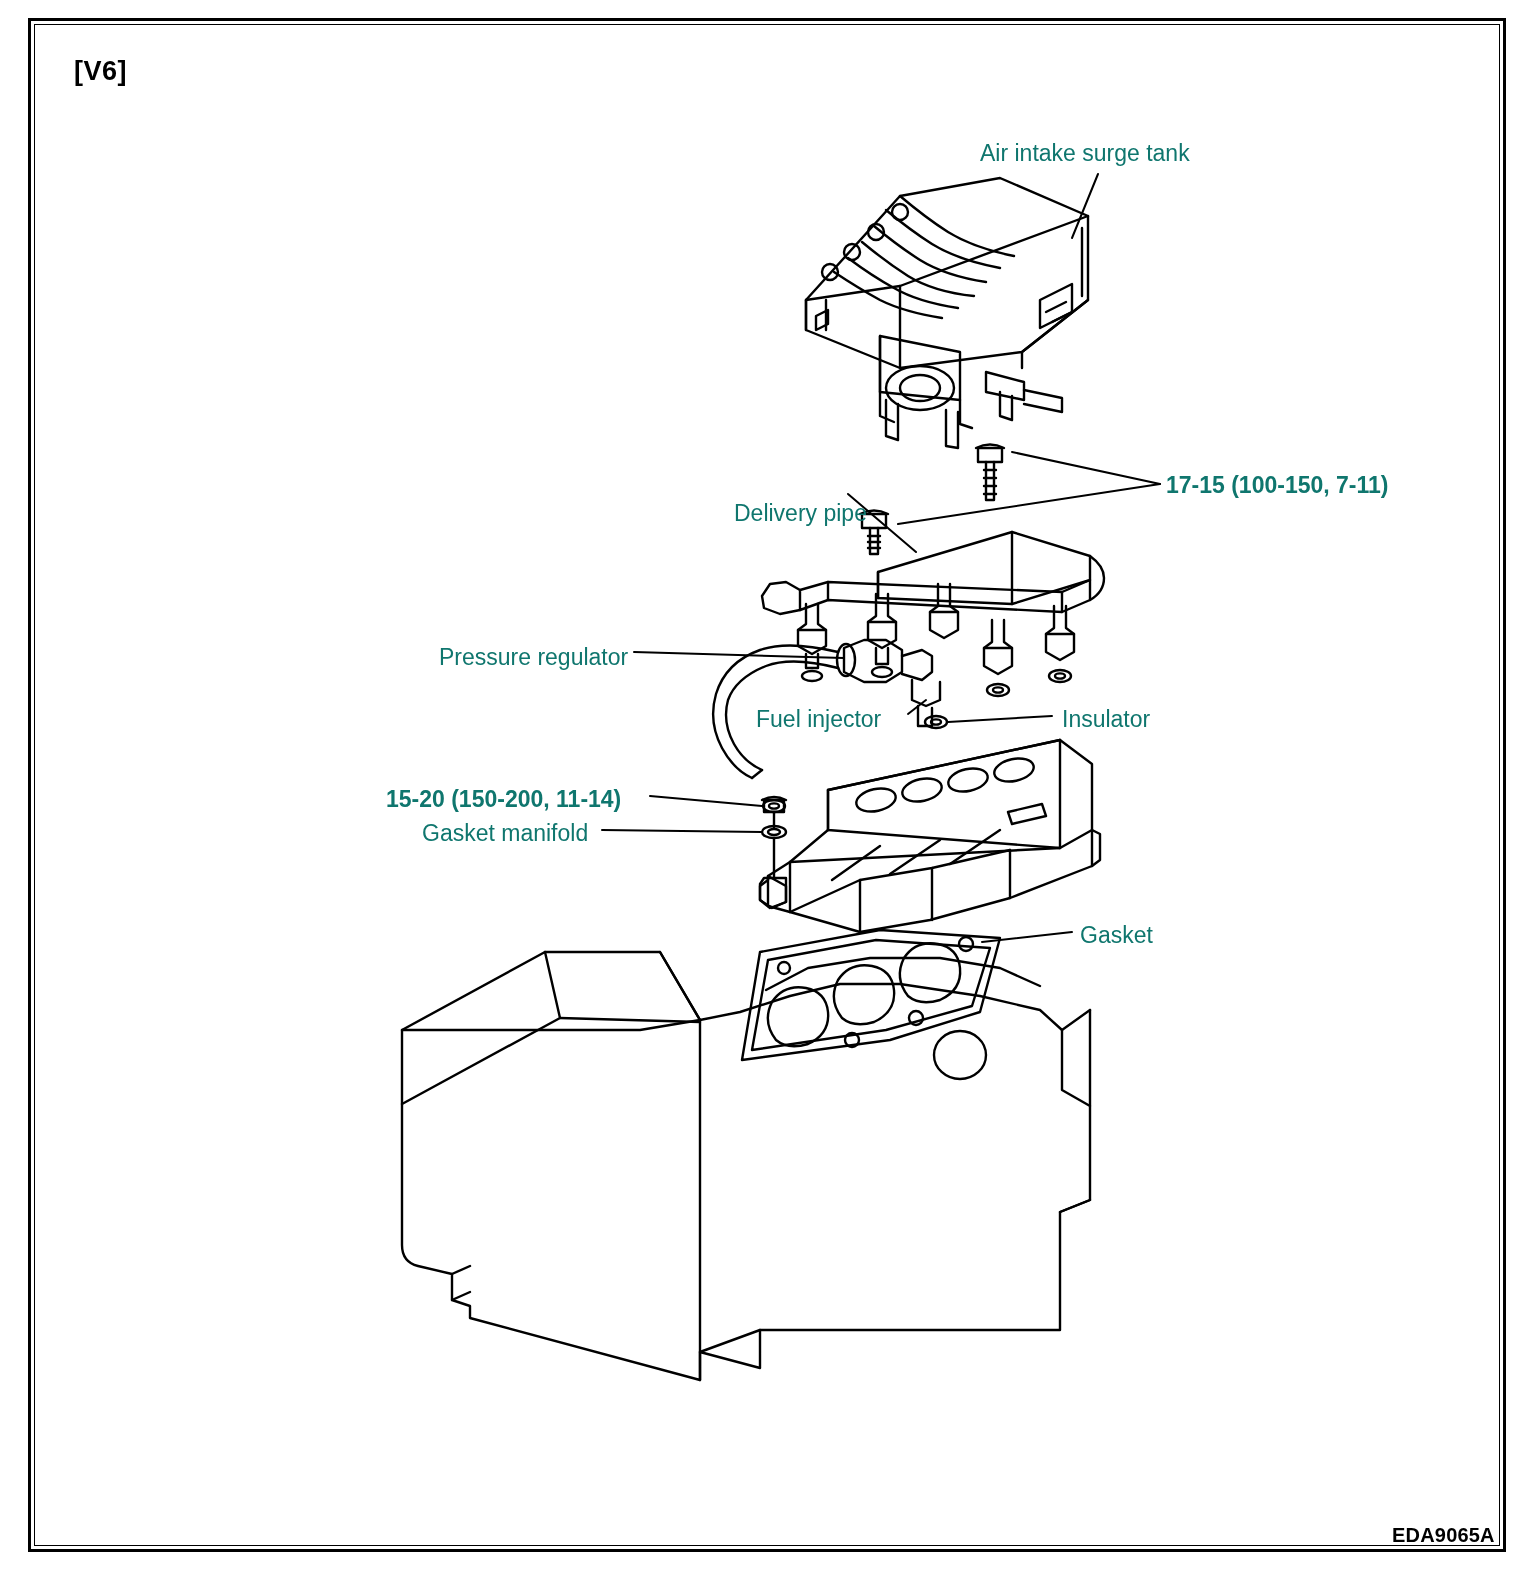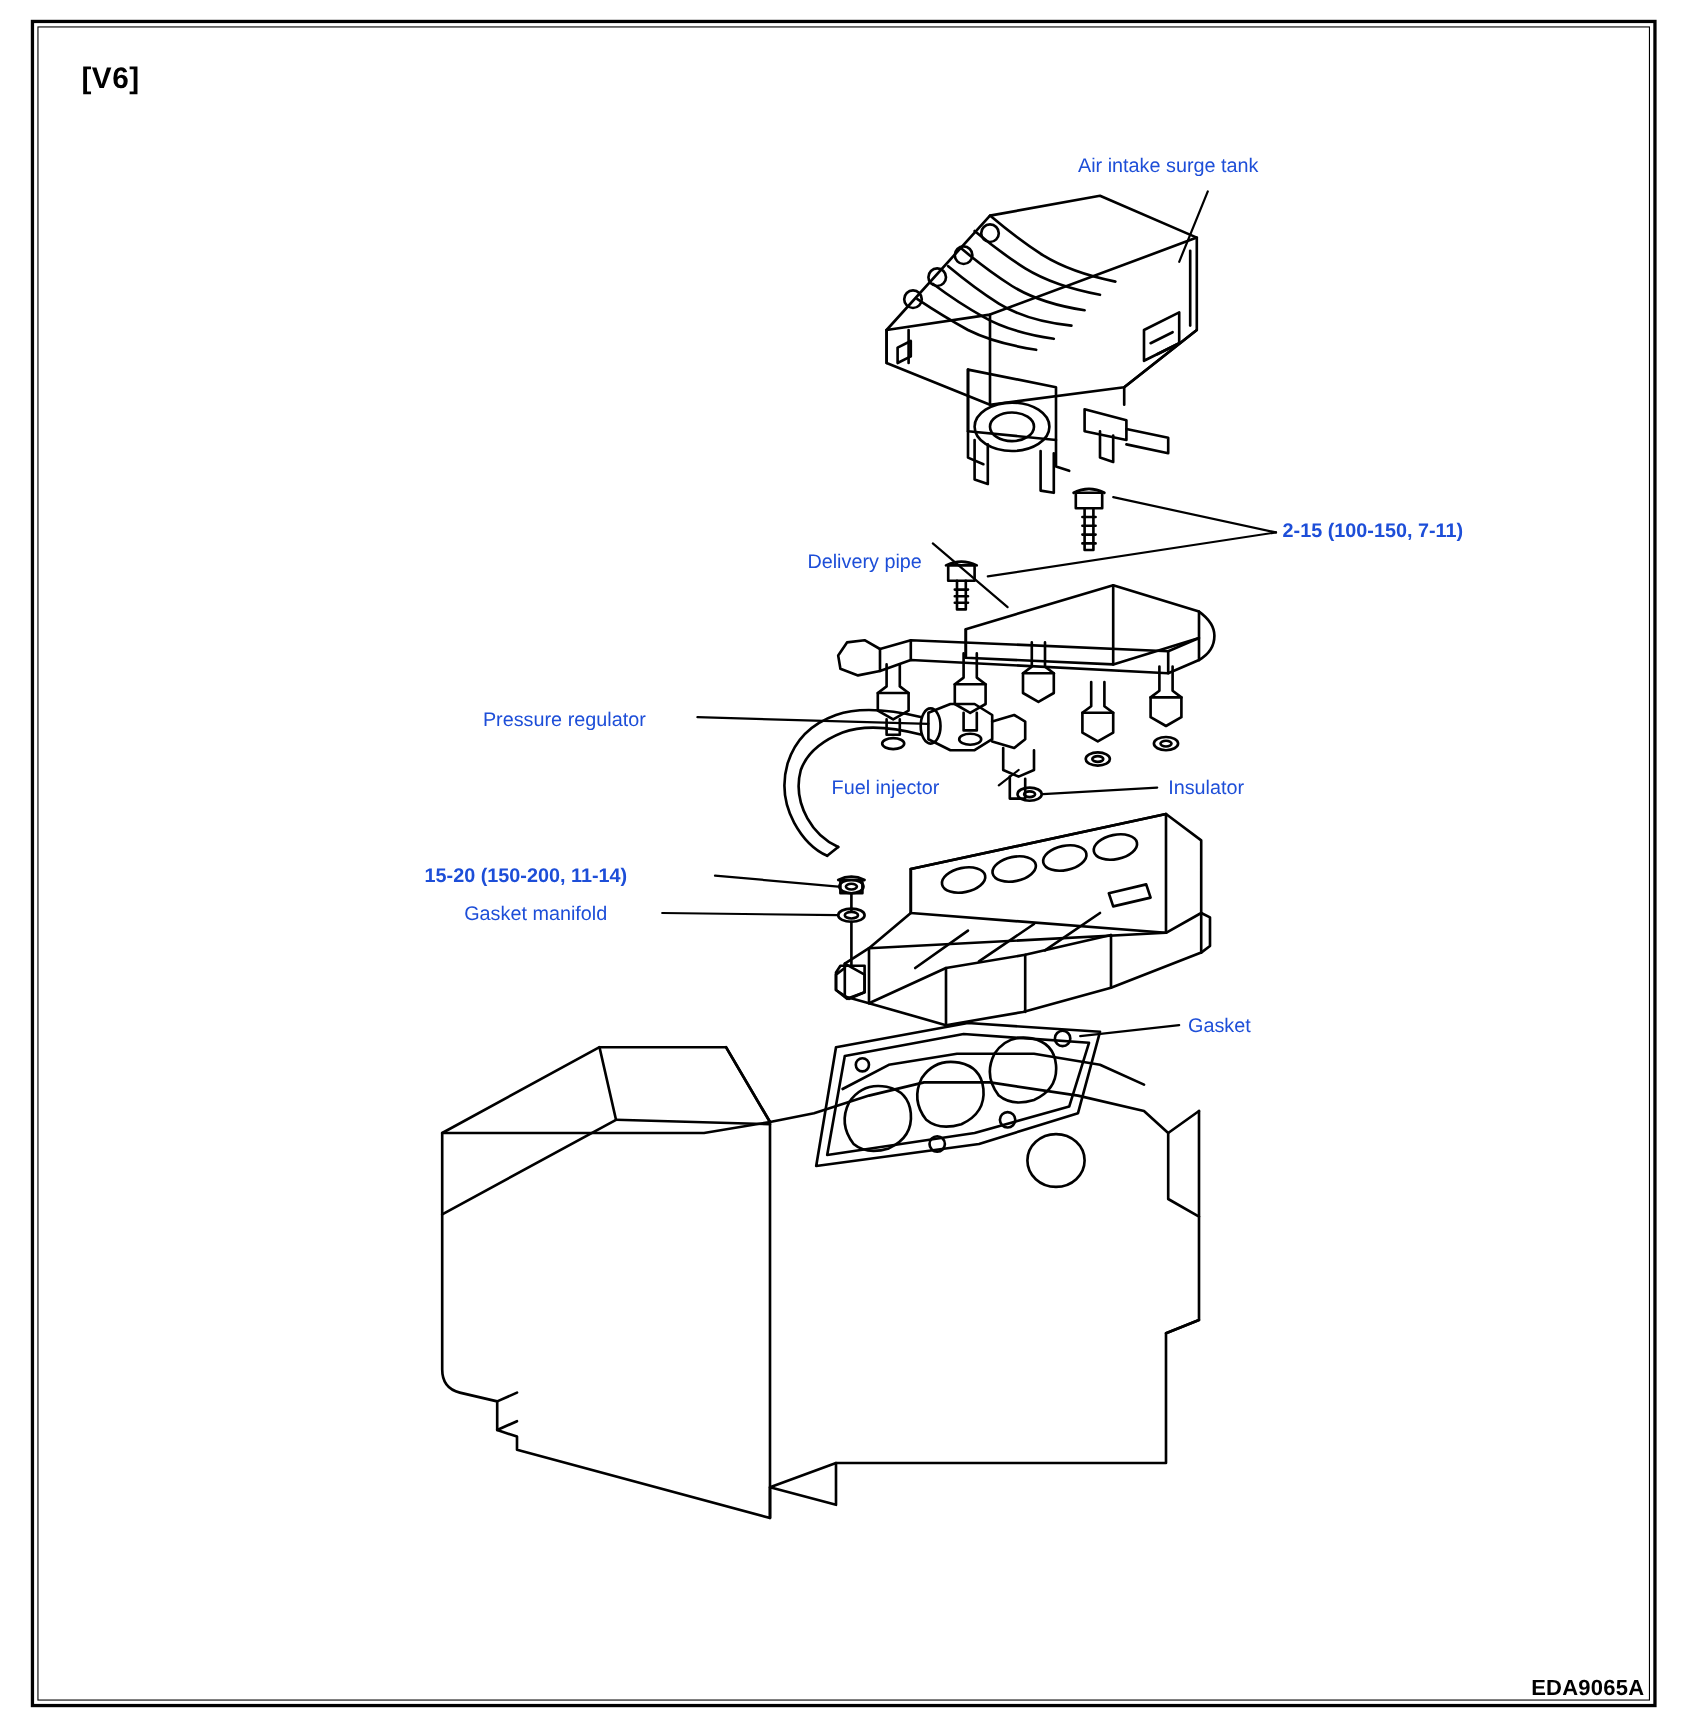--- a/index.html
+++ b/index.html
@@ -56,22 +56,22 @@
   .fig-code {
     position: absolute;
     left: 1392px;
     top: 1524px;
     font-size: 20px;
     font-weight: bold;
     letter-spacing: 0.2px;
   }
   .callout {
     position: absolute;
-    font-size: 18px;
-    color: #1d4ed8;
+    font-size: 23px;
+    color: #0f766e;
     white-space: nowrap;
   }
   .callout.bold {
     font-weight: bold;
   }
   #art {
     position: absolute;
     left: 0;
     top: 0;
     width: 1536px;
@@ -308,21 +308,21 @@
 
         <path d="M602 830 L762 832"></path>
 
         <path d="M1072 932 L982 942"></path>
       </g>
 
     </g>
   </svg>
 
   <div class="callout" style="left:980px; top:140px;">Air intake surge tank</div>
-  <div class="callout bold" style="left:1166px; top:472px;">2-15 (100-150, 7-11)</div>
+  <div class="callout bold" style="left:1166px; top:472px;">17-15 (100-150, 7-11)</div>
   <div class="callout" style="left:734px; top:476px;margin-top:24px;">Delivery pipe</div>
   <div class="callout" style="left:439px; top:644px;">Pressure regulator</div>
   <div class="callout" style="left:756px; top:706px;">Fuel injector</div>
   <div class="callout" style="left:1062px; top:706px;">Insulator</div>
   <div class="callout bold" style="left:386px; top:786px;">15-20 (150-200, 11-14)</div>
   <div class="callout" style="left:422px; top:820px;">Gasket manifold</div>
   <div class="callout" style="left:1080px; top:922px;">Gasket</div>
 
   <div class="fig-code">EDA9065A</div>
 

